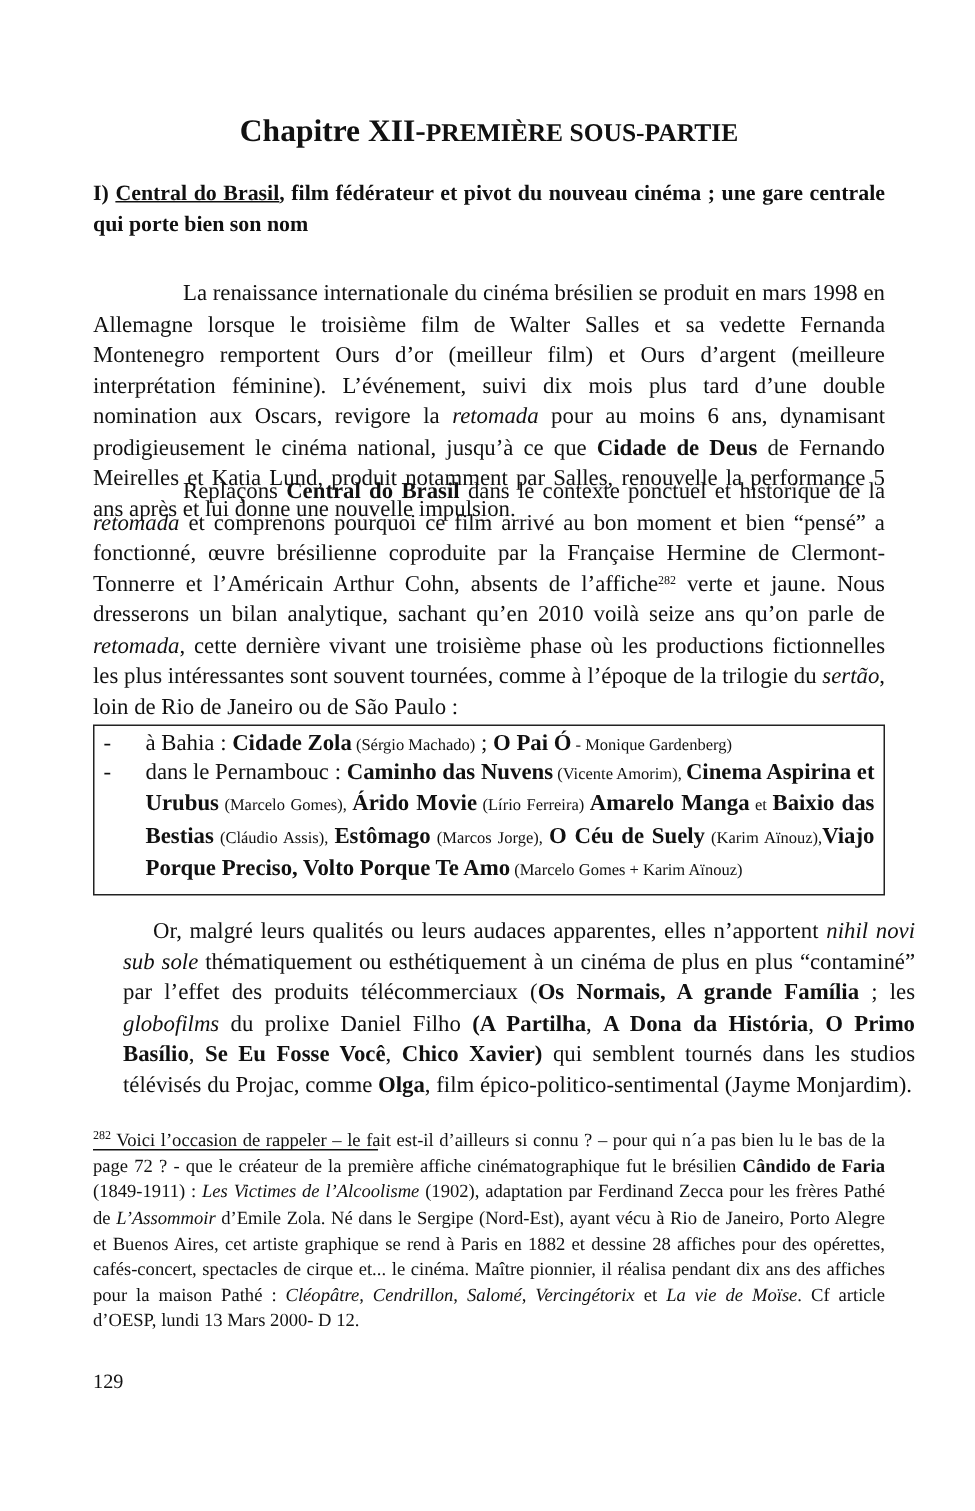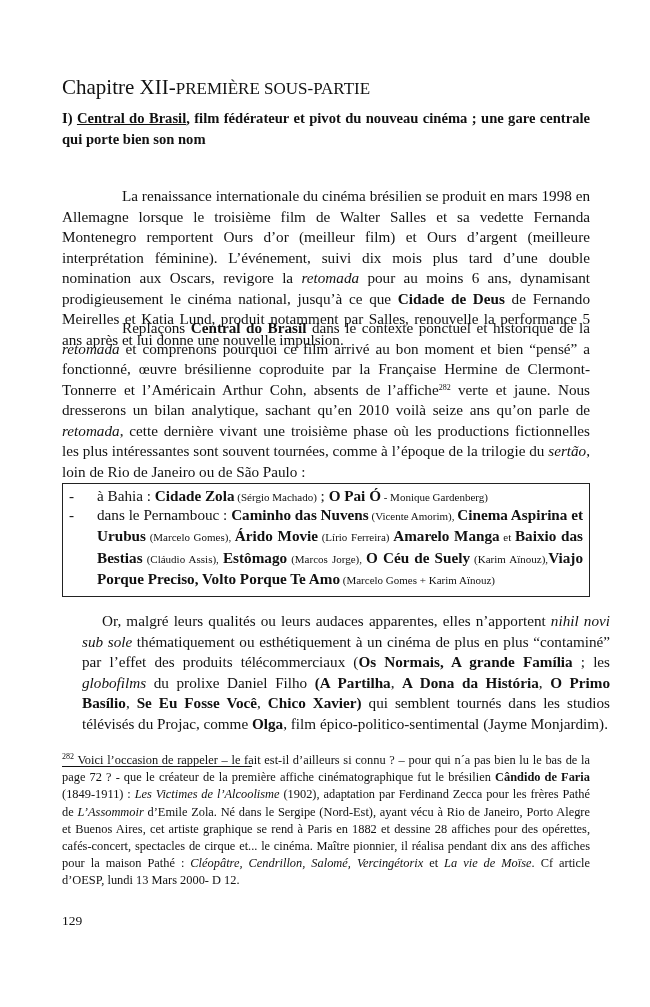--- a/index.html
+++ b/index.html
@@ -3,25 +3,25 @@
 <meta charset="utf-8">
 <style>
   html, body { margin: 0; padding: 0; background: #ffffff; }
   body {
     width: 650px; height: 1007px; position: relative; overflow: hidden;
     font-family: "Liberation Serif", "DejaVu Serif", serif; color: #111;
   }
   .page { position: absolute; left: 62px; top: 0; width: 528px; }
   .chapter-title {
     position: absolute; left: 0; width: 528px; top: 74px;
-    text-align: left; font-weight: normal; font-size: 21px; line-height: 26px;
+    text-align: center; font-weight: bold; font-size: 21px; line-height: 26px;
   }
   .chapter-title .sc { font-size: 17px; }
   .section-heading {
-    position: absolute; left: 0; top: 108px; width: 528px;
+    position: absolute; left: 0; top: 119px; width: 528px;
     font-weight: bold; font-size: 14.6px; line-height: 21px; text-align: justify;
   }
   .section-heading .u { text-decoration: underline; }
   .para {
     position: absolute; left: 0; width: 528px;
     font-size: 15.2px; line-height: 20.5px; text-align: justify;
     text-align-last: left;
   }
   .p1 { top: 186px; }
   .p2 { top: 318px; }

